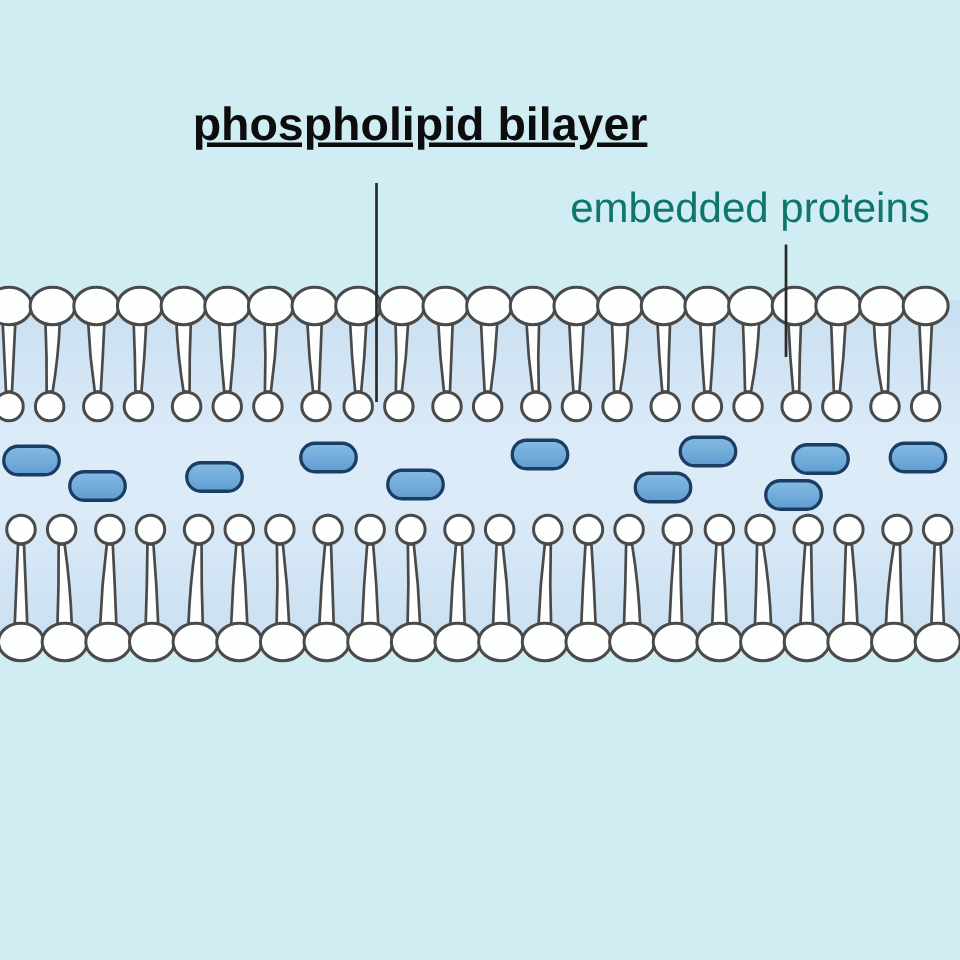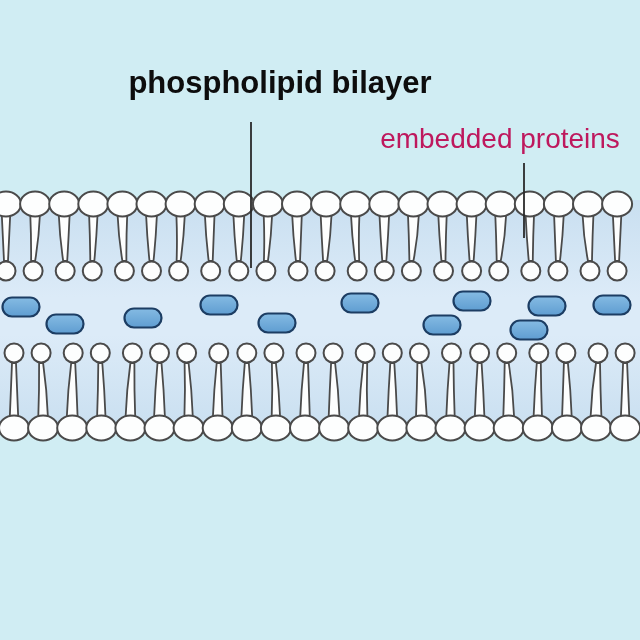--- a/index.html
+++ b/index.html
@@ -6,21 +6,21 @@
   #canvas{
     position:relative;
     width:640px;height:640px;
     overflow:hidden;
     font-family:"Liberation Sans", sans-serif;
   }
   #diagram-svg{position:absolute;left:0;top:0;}
   .label{position:absolute;white-space:nowrap;}
   .label.title{
     left:280px;top:66px;transform:translateX(-50%);
-    font-weight:bold;font-size:31px;line-height:1.1;
+    font-weight:bold;font-size:31px;line-height:1.1;text-decoration:underline;
   }
   .label.sub{
     left:500px;top:124px;transform:translateX(-50%);
     font-weight:normal;font-size:28px;line-height:1.1;
   }
 </style>
 </head>
 <body>
 
 <div id="canvas">
@@ -280,15 +280,15 @@
         <rect x="528.5" y="296.5" width="37" height="19" rx="9.5" fill="url(#proteinGrad)" stroke="#1c3d63" stroke-width="2.2"></rect>
         <rect x="593.5" y="295.5" width="37" height="19" rx="9.5" fill="url(#proteinGrad)" stroke="#1c3d63" stroke-width="2.2"></rect>
       </g>
     <g id="leader-lines">
         <line x1="251" y1="122" x2="251" y2="268" stroke="#2a2a2a" stroke-width="1.8"></line>
         <line x1="524" y1="163" x2="524" y2="238" stroke="#2a2a2a" stroke-width="1.8"></line>
       </g>
   </svg>
 
   <div class="label title" style="color: rgb(13, 13, 13);">phospholipid bilayer</div>
-  <div class="label sub" style="color: #be185d;">embedded proteins</div>
+  <div class="label sub" style="color: #0f766e;">embedded proteins</div>
 
 </div>
 
 </body></html>

